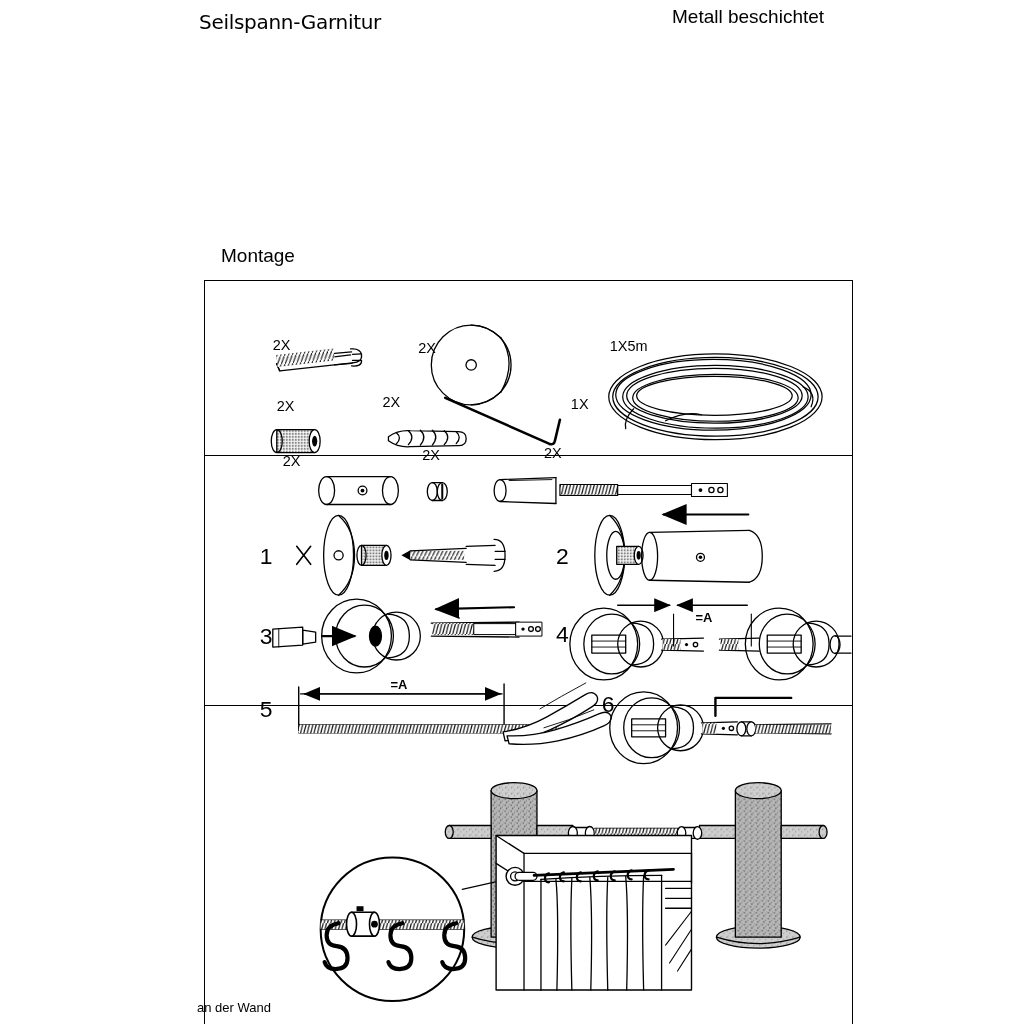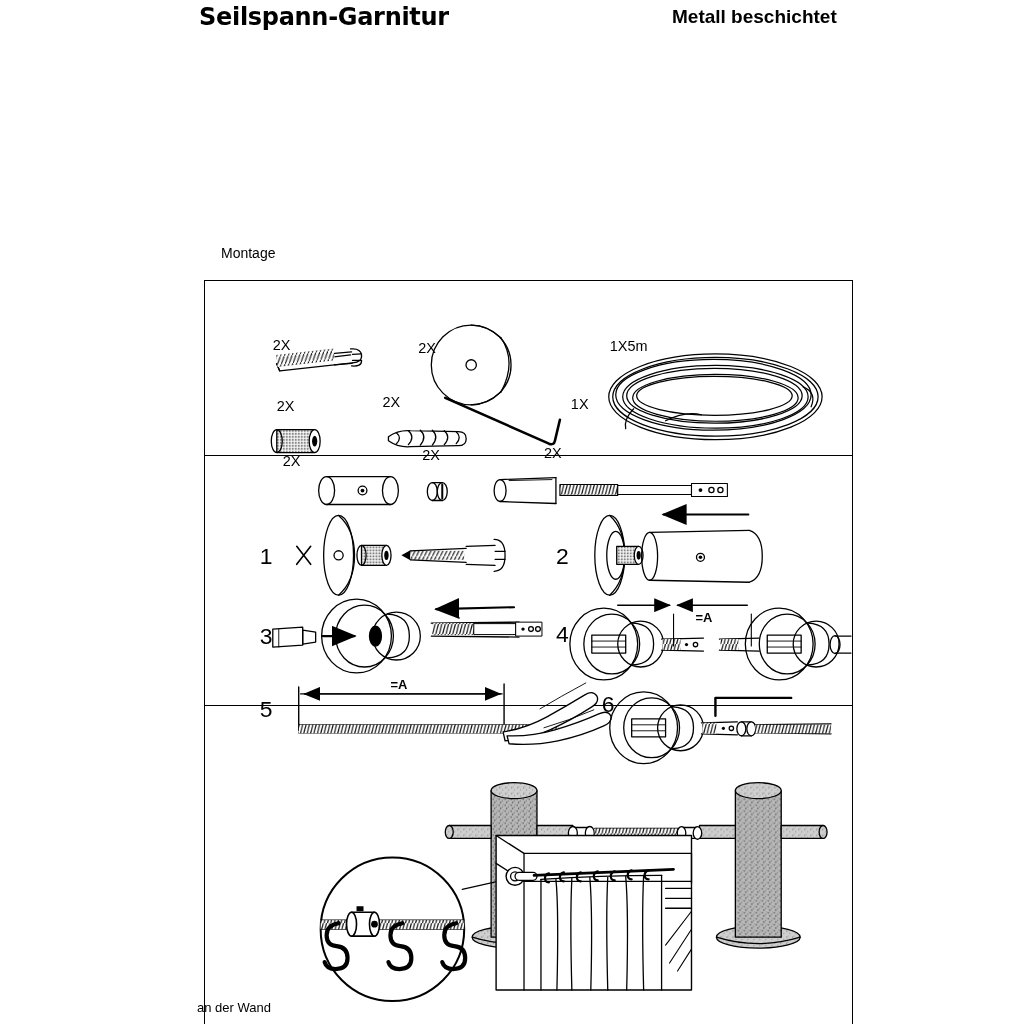--- a/index.html
+++ b/index.html
@@ -4,30 +4,30 @@
 <style>
   html,body{margin:0;padding:0;}
   body{
     width:1024px;height:1024px;background:#ffffff;
     font-family:"Liberation Sans", sans-serif;
     color:#000;overflow:hidden;position:relative;
   }
   .page{position:absolute;inset:0;}
 
   .title{
-    position:absolute;left:199px;top:3px;
-    font-size:24px;font-weight:bold;letter-spacing:-0.3px;
+    position:absolute;left:199px;top:10px;
+    font-size:20px;font-weight:normal;letter-spacing:-0.3px;
     font-family:"DejaVu Sans", sans-serif;
   }
   .subtitle{
     position:absolute;left:672px;top:6px;
-    font-size:19px;font-weight:700;text-align:center;
+    font-size:19px;font-weight:400;text-align:center;
   }
   .cap-montage{
-    position:absolute;left:221px;top:245px;font-size:14px;
+    position:absolute;left:221px;top:245px;font-size:19px;
   }
   .cap-wand{
     position:absolute;left:197px;top:1000px;font-size:13px;
   }
 
   .frame{
     position:absolute;left:204px;top:280px;
     width:649px;height:767px;
     border:1.6px solid #000;box-sizing:border-box;
   }

